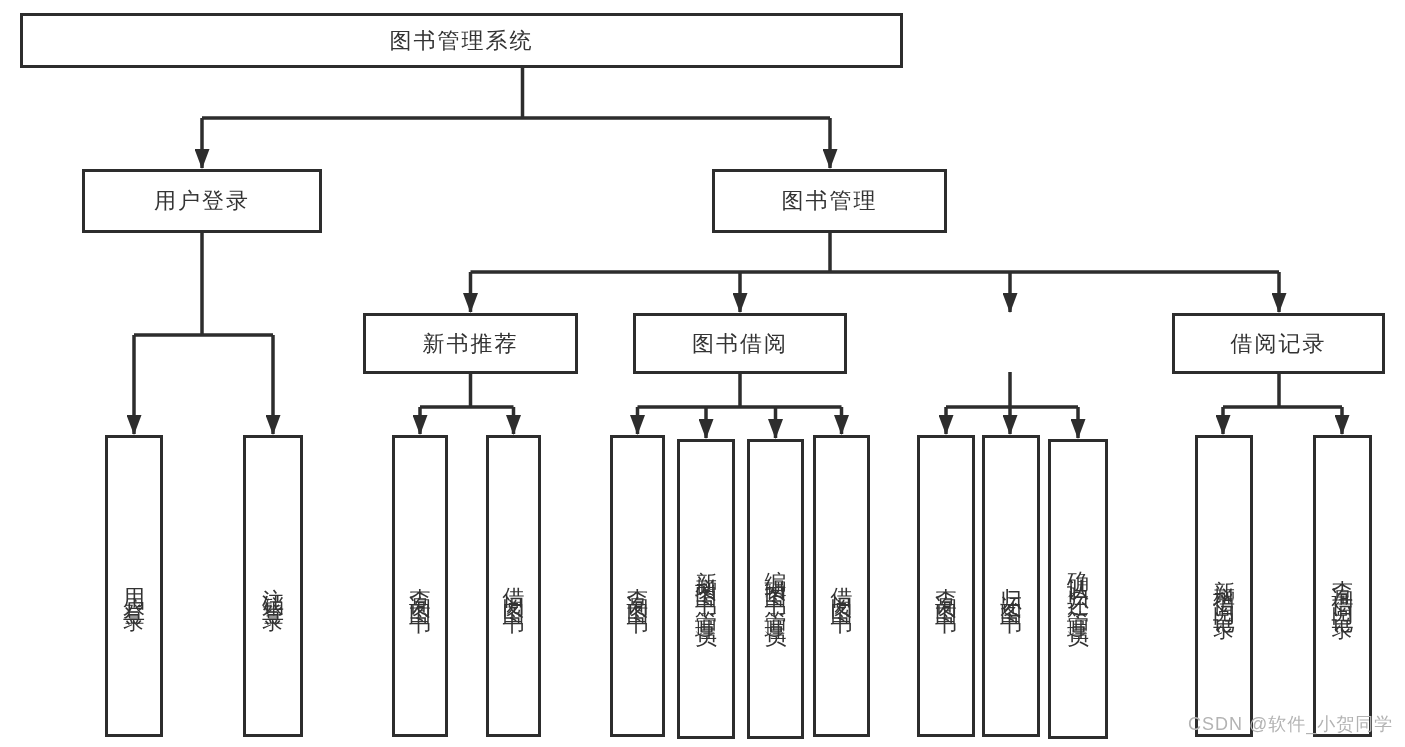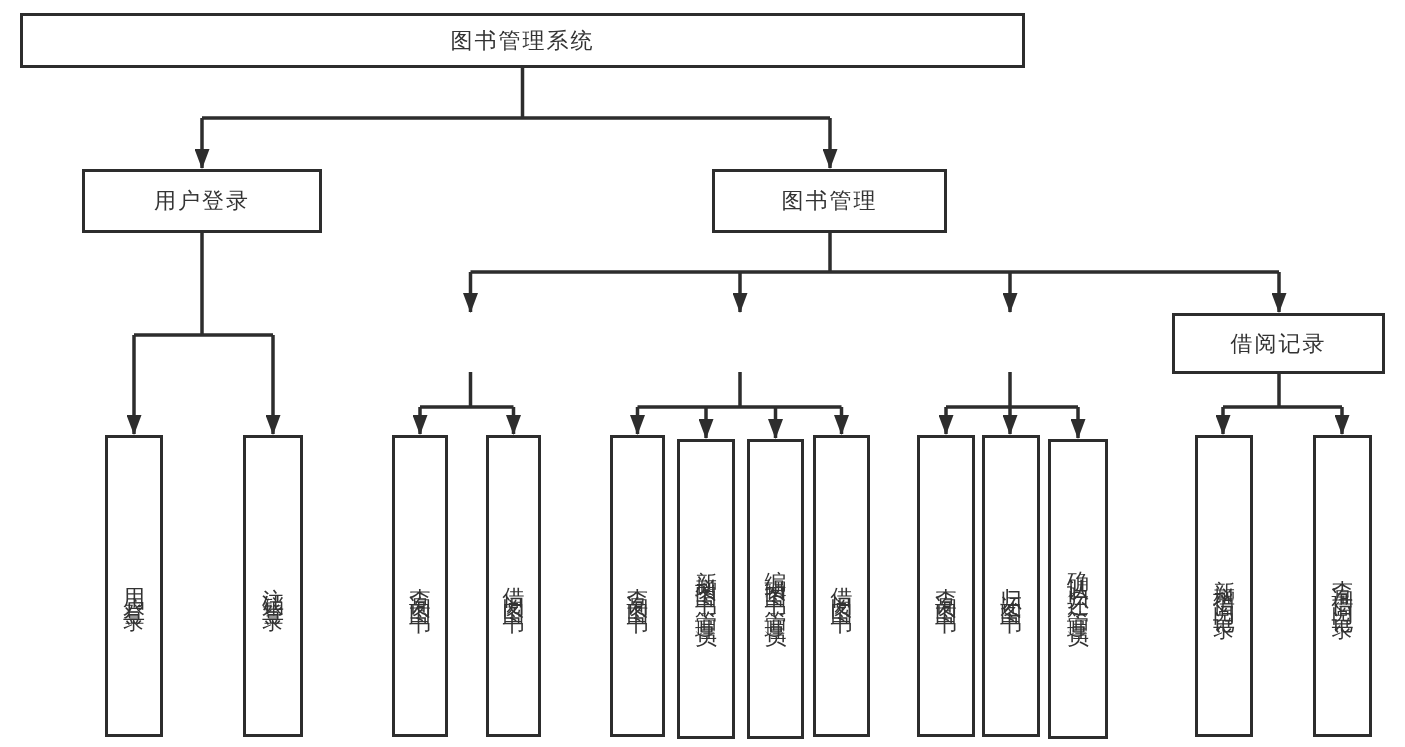--- a/index.html
+++ b/index.html
@@ -89,31 +89,37 @@
       <path marker-end="url(#arrow)" d="M775.5 407 L775.5 438"></path>
       <path marker-end="url(#arrow)" d="M841.5 407 L841.5 434"></path>
       <path marker-end="url(#arrow)" d="M946 407 L946 434"></path>
       <path marker-end="url(#arrow)" d="M1010 407 L1010 434"></path>
       <path marker-end="url(#arrow)" d="M1078 407 L1078 438"></path>
       <path marker-end="url(#arrow)" d="M1223 407 L1223 434"></path>
       <path marker-end="url(#arrow)" d="M1342 407 L1342 434"></path>
     </g>
   </svg>
 
-  <div class="node" style="left:20px; top:13px; width:1005px; height:55px;">
+  <div class="node" style="left:20px; top:13px; width:883px; height:55px;">
     <span>图书管理系统</span>
   </div>
 
   <div class="node" style="left:82px; top:169px; width:240px; height:64px;">
     <span>用户登录</span>
   </div>
   <div class="node" style="left:712px; top:169px; width:235px; height:64px;font-family:Liberation Serif, serif;">
     <span>图书管理</span>
   </div>
 
+  <div class="node" style="left:363px; top:313px; width:215px; height:61px;">
+    <span>新书推荐</span>
+  </div>
+  <div class="node" style="left:633px; top:313px; width:214px; height:61px;">
+    <span>图书借阅</span>
+  </div>
   <div class="node" style="left:1172px; top:313px; width:213px; height:61px;">
     <span>借阅记录</span>
   </div>
 
   <div class="node leaf" style="left:105px; top:435px; width:58px; height:302px;">
     <span>用户登录</span>
   </div>
   <div class="node leaf" style="left:243px; top:435px; width:60px; height:302px;">
     <span>注销登录</span>
   </div>
@@ -148,14 +154,15 @@
     <span>确认归还（管理员）</span>
   </div>
 
   <div class="node leaf" style="left:1195px; top:435px; width:58px; height:302px;">
     <span>新增借阅记录</span>
   </div>
   <div class="node leaf" style="left:1313px; top:435px; width:59px; height:302px;">
     <span>查询借阅记录</span>
   </div>
 
+  <div class="watermark">CSDN @软件_小贺同学</div>
 
 </div>
 
 </body></html>

